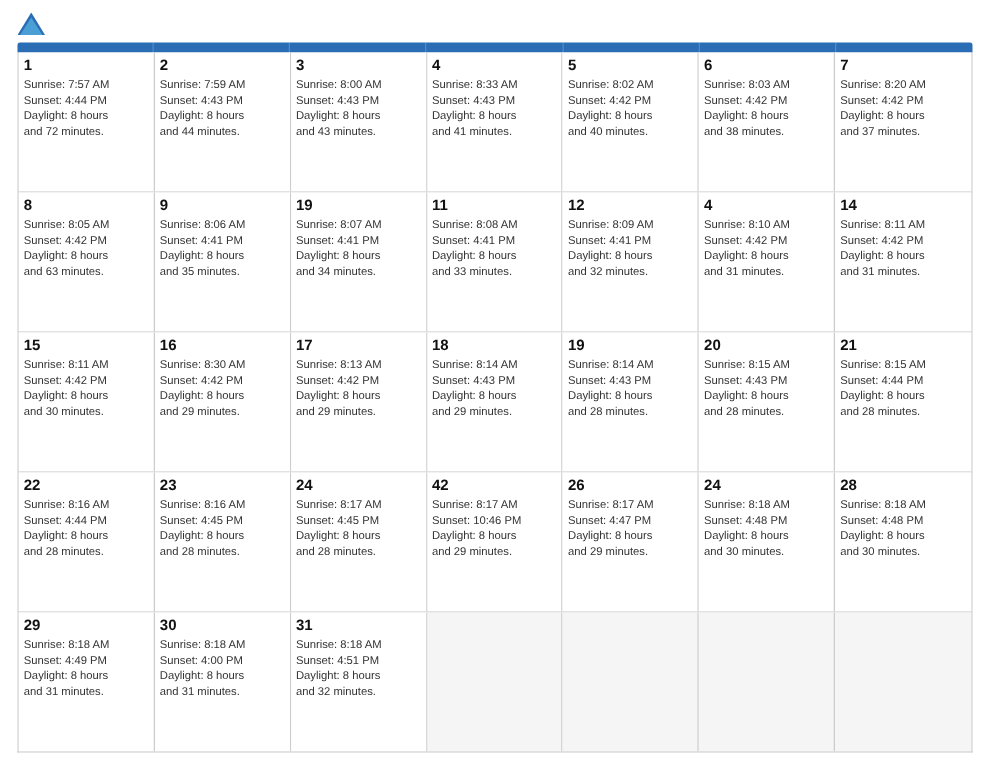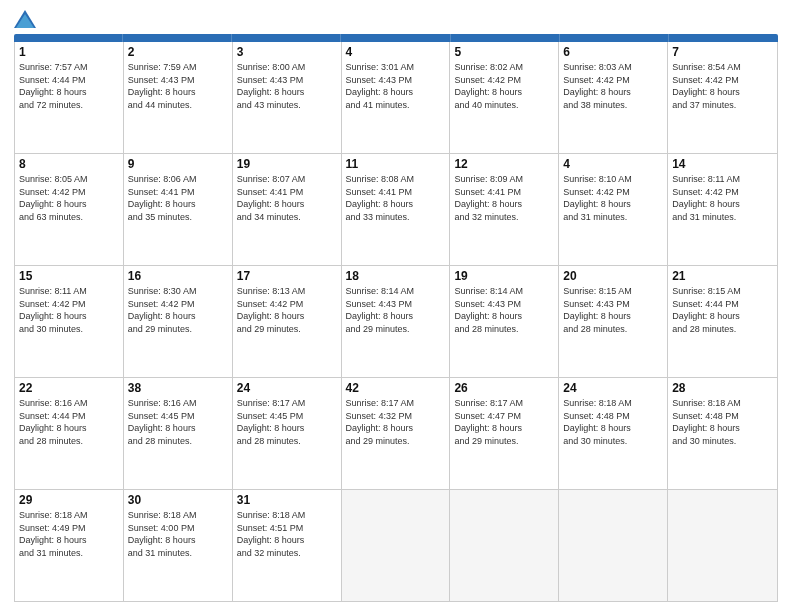--- a/index.html
+++ b/index.html
@@ -171,42 +171,42 @@
           </div>
           <div class="cal-cell">
             <span class="day-num">3</span>
             <span class="cell-line">Sunrise: 8:00 AM</span>
             <span class="cell-line">Sunset: 4:43 PM</span>
             <span class="cell-line">Daylight: 8 hours</span>
             <span class="cell-line">and 43 minutes.</span>
           </div>
           <div class="cal-cell">
             <span class="day-num">4</span>
-            <span class="cell-line">Sunrise: 3:01 AM</span>
+            <span class="cell-line">Sunrise: 8:33 AM</span>
             <span class="cell-line">Sunset: 4:43 PM</span>
             <span class="cell-line">Daylight: 8 hours</span>
             <span class="cell-line">and 41 minutes.</span>
           </div>
           <div class="cal-cell">
             <span class="day-num">5</span>
             <span class="cell-line">Sunrise: 8:02 AM</span>
             <span class="cell-line">Sunset: 4:42 PM</span>
             <span class="cell-line">Daylight: 8 hours</span>
             <span class="cell-line">and 40 minutes.</span>
           </div>
           <div class="cal-cell">
             <span class="day-num">6</span>
             <span class="cell-line">Sunrise: 8:03 AM</span>
             <span class="cell-line">Sunset: 4:42 PM</span>
             <span class="cell-line">Daylight: 8 hours</span>
             <span class="cell-line">and 38 minutes.</span>
           </div>
           <div class="cal-cell">
             <span class="day-num">7</span>
-            <span class="cell-line">Sunrise: 8:54 AM</span>
+            <span class="cell-line">Sunrise: 8:20 AM</span>
             <span class="cell-line">Sunset: 4:42 PM</span>
             <span class="cell-line">Daylight: 8 hours</span>
             <span class="cell-line">and 37 minutes.</span>
           </div>
         </div>
       <div class="cal-week" id="week2">
           <div class="cal-cell">
             <span class="day-num">8</span>
             <span class="cell-line">Sunrise: 8:05 AM</span>
             <span class="cell-line">Sunset: 4:42 PM</span>
@@ -309,37 +309,37 @@
         </div>
       <div class="cal-week" id="week4">
           <div class="cal-cell">
             <span class="day-num">22</span>
             <span class="cell-line">Sunrise: 8:16 AM</span>
             <span class="cell-line">Sunset: 4:44 PM</span>
             <span class="cell-line">Daylight: 8 hours</span>
             <span class="cell-line">and 28 minutes.</span>
           </div>
           <div class="cal-cell">
-            <span class="day-num">38</span>
+            <span class="day-num">23</span>
             <span class="cell-line">Sunrise: 8:16 AM</span>
             <span class="cell-line">Sunset: 4:45 PM</span>
             <span class="cell-line">Daylight: 8 hours</span>
             <span class="cell-line">and 28 minutes.</span>
           </div>
           <div class="cal-cell">
             <span class="day-num">24</span>
             <span class="cell-line">Sunrise: 8:17 AM</span>
             <span class="cell-line">Sunset: 4:45 PM</span>
             <span class="cell-line">Daylight: 8 hours</span>
             <span class="cell-line">and 28 minutes.</span>
           </div>
           <div class="cal-cell">
             <span class="day-num">42</span>
             <span class="cell-line">Sunrise: 8:17 AM</span>
-            <span class="cell-line">Sunset: 4:32 PM</span>
+            <span class="cell-line">Sunset: 10:46 PM</span>
             <span class="cell-line">Daylight: 8 hours</span>
             <span class="cell-line">and 29 minutes.</span>
           </div>
           <div class="cal-cell">
             <span class="day-num">26</span>
             <span class="cell-line">Sunrise: 8:17 AM</span>
             <span class="cell-line">Sunset: 4:47 PM</span>
             <span class="cell-line">Daylight: 8 hours</span>
             <span class="cell-line">and 29 minutes.</span>
           </div>

